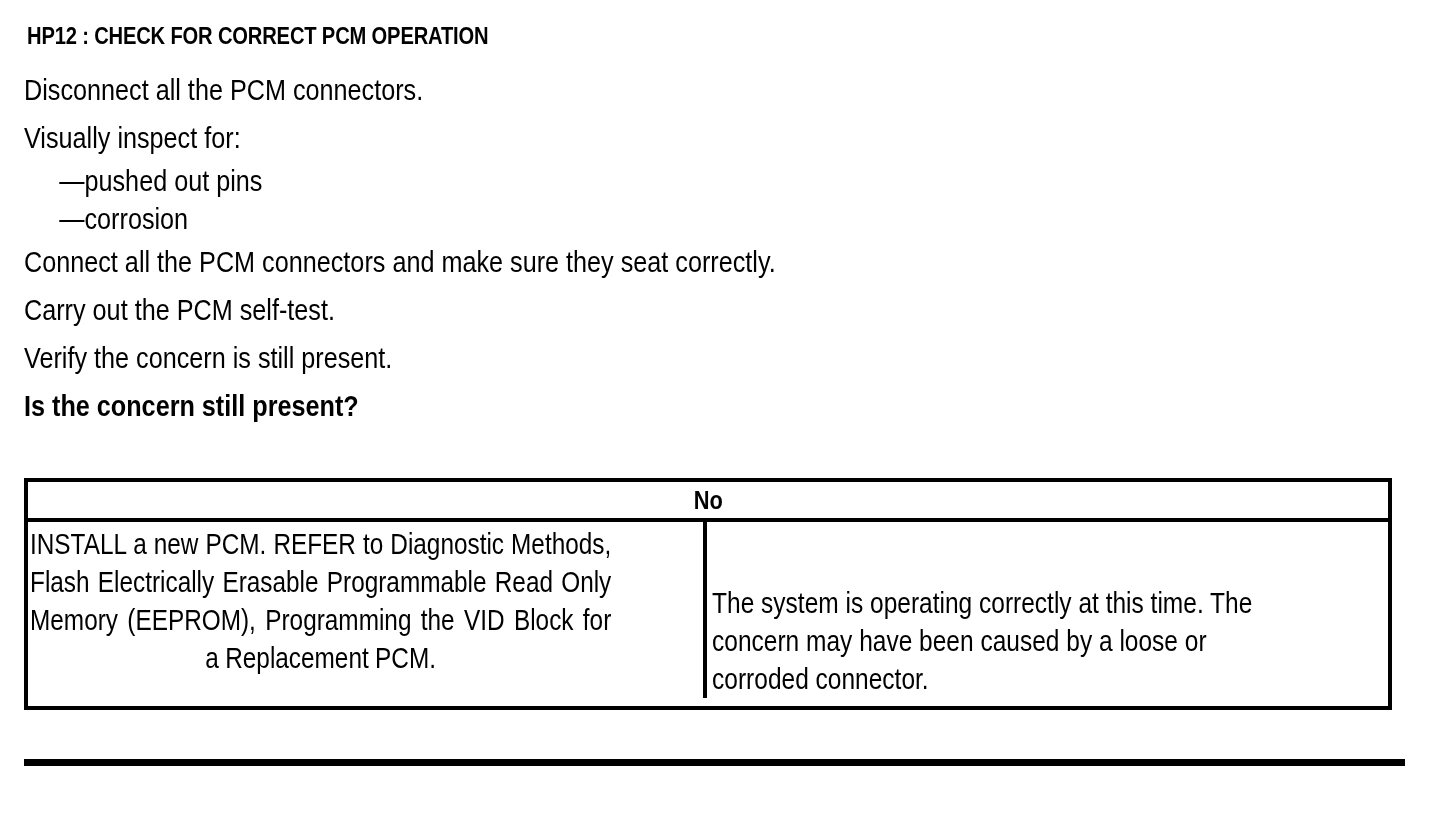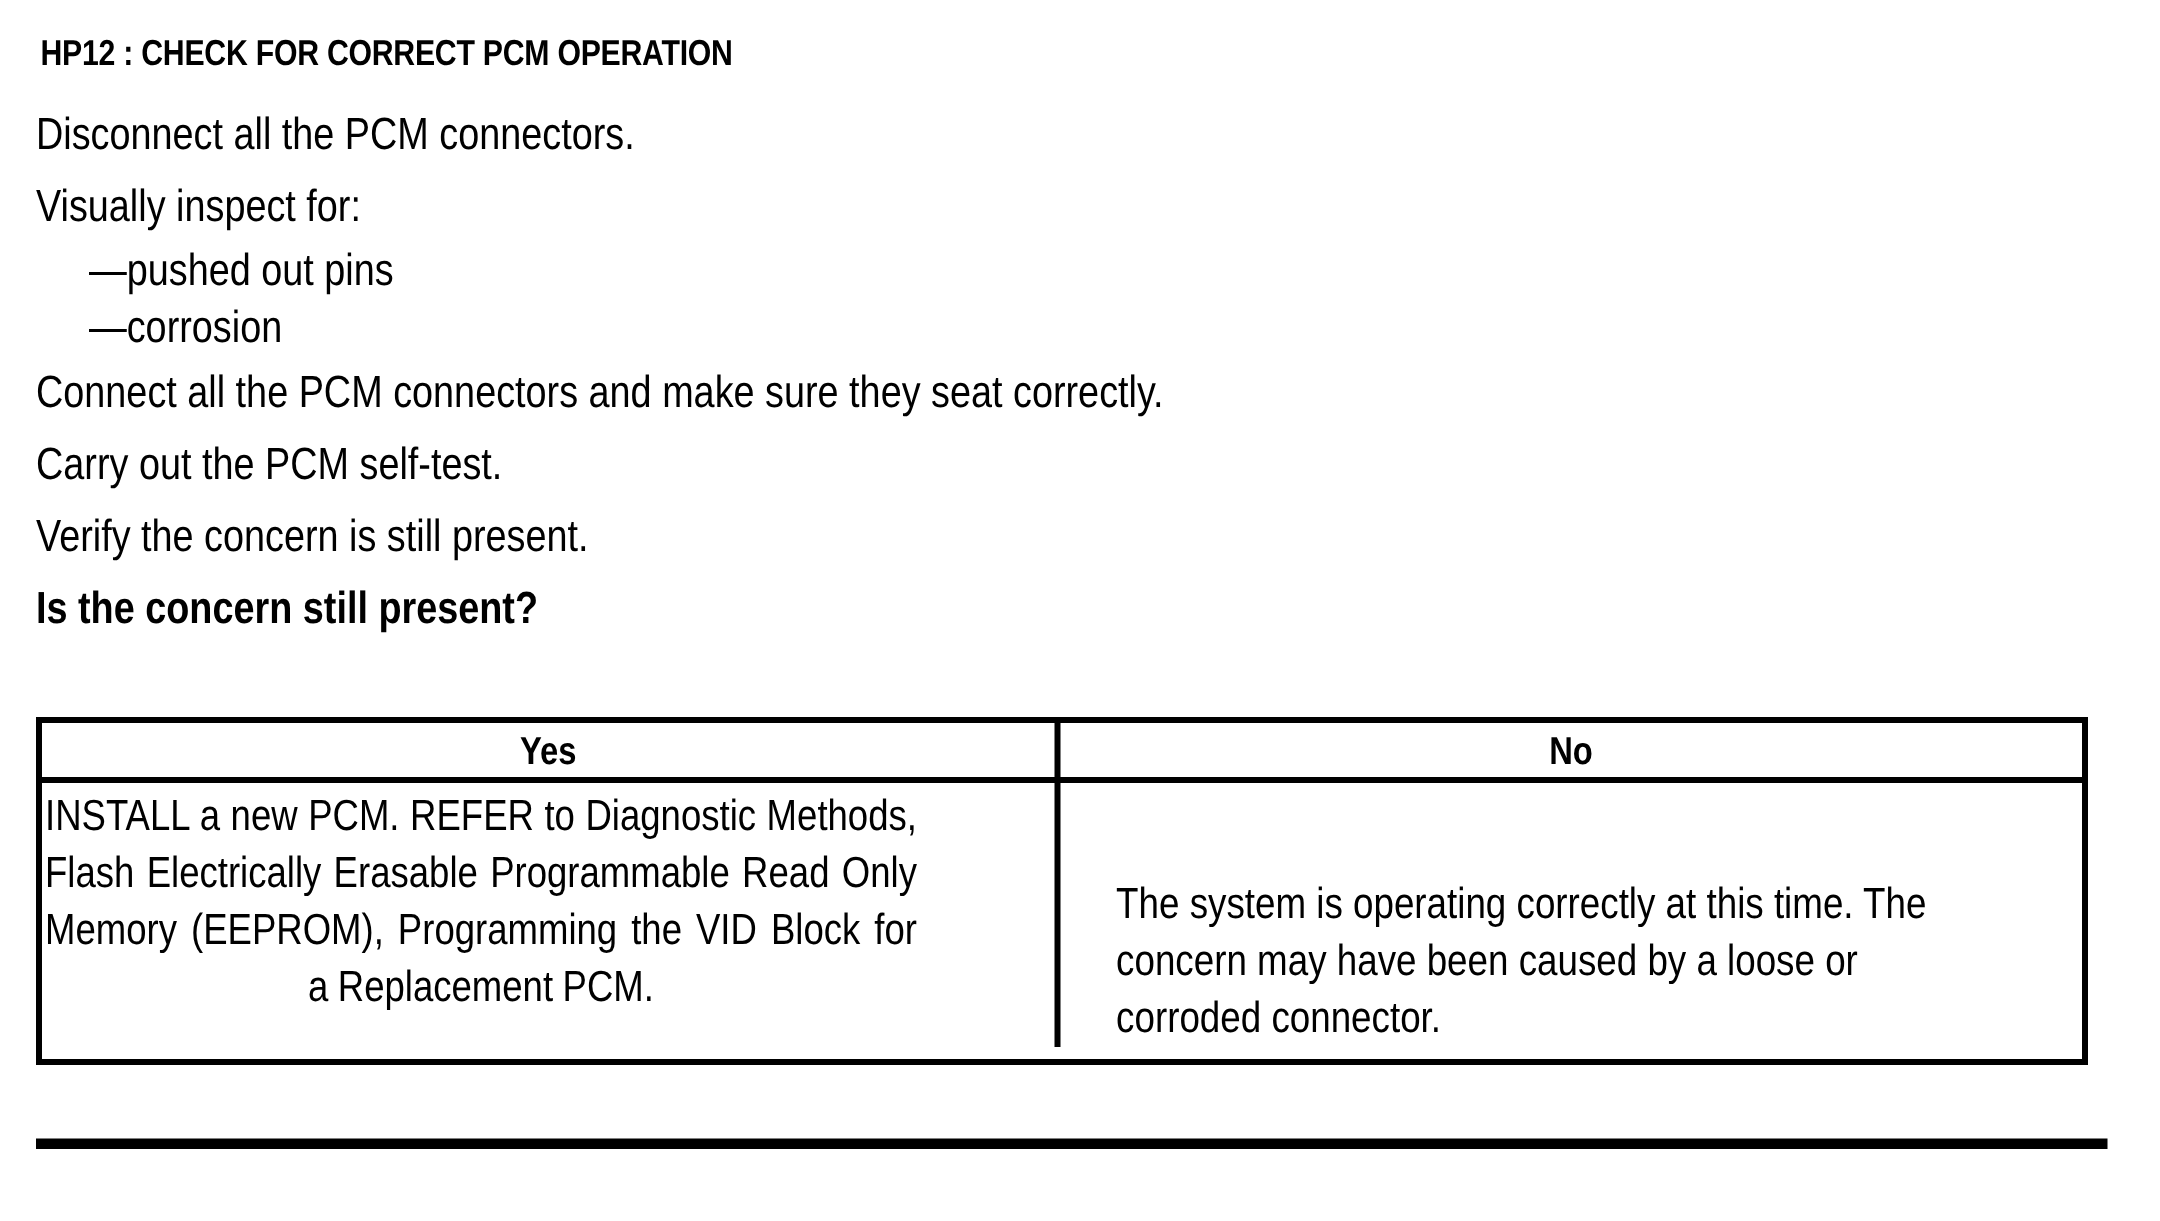--- a/index.html
+++ b/index.html
@@ -99,21 +99,20 @@
     border-right: 4px solid #000;
   }
   .dt-header-cell.no {
     flex: 1;
     text-align: right;
   }
 
   .dt-body {
     display: flex;
     height: 176px;
-    gap: 32px;
   }
   .dt-cell {
     box-sizing: border-box;
     overflow: visible;
     position: relative;
   }
   .dt-cell.yes {
     width: 679px;
     border-right: 4px solid #000;
   }
@@ -169,23 +168,20 @@
     <div class="instr-sub">—pushed out pins</div>
     <div class="instr-sub">—corrosion</div>
     <div class="instr-line">Connect all the PCM connectors and make sure they seat correctly.</div>
     <div class="instr-line">Carry out the PCM self-test.</div>
     <div class="instr-line">Verify the concern is still present.</div>
     <div class="instr-line bold">Is the concern still present?</div>
   </div>
 
   <div class="decision-table">
     <div class="dt-header">
-      <div class="dt-header-cell yes">
-        <span>Yes</span>
-      </div>
       <div class="dt-header-cell no">
         <span>No</span>
       </div>
     </div>
     <div class="dt-body">
       <div class="dt-cell yes">
         <div class="yes-text">INSTALL a new PCM. REFER to Diagnostic Methods, Flash Electrically Erasable Programmable Read Only Memory (EEPROM), Programming the VID Block for a Replacement PCM.</div>
       </div>
       <div class="dt-cell no">
         <div class="no-text">The system is operating correctly at this time. The concern may have been caused by a loose or corroded connector.</div>

